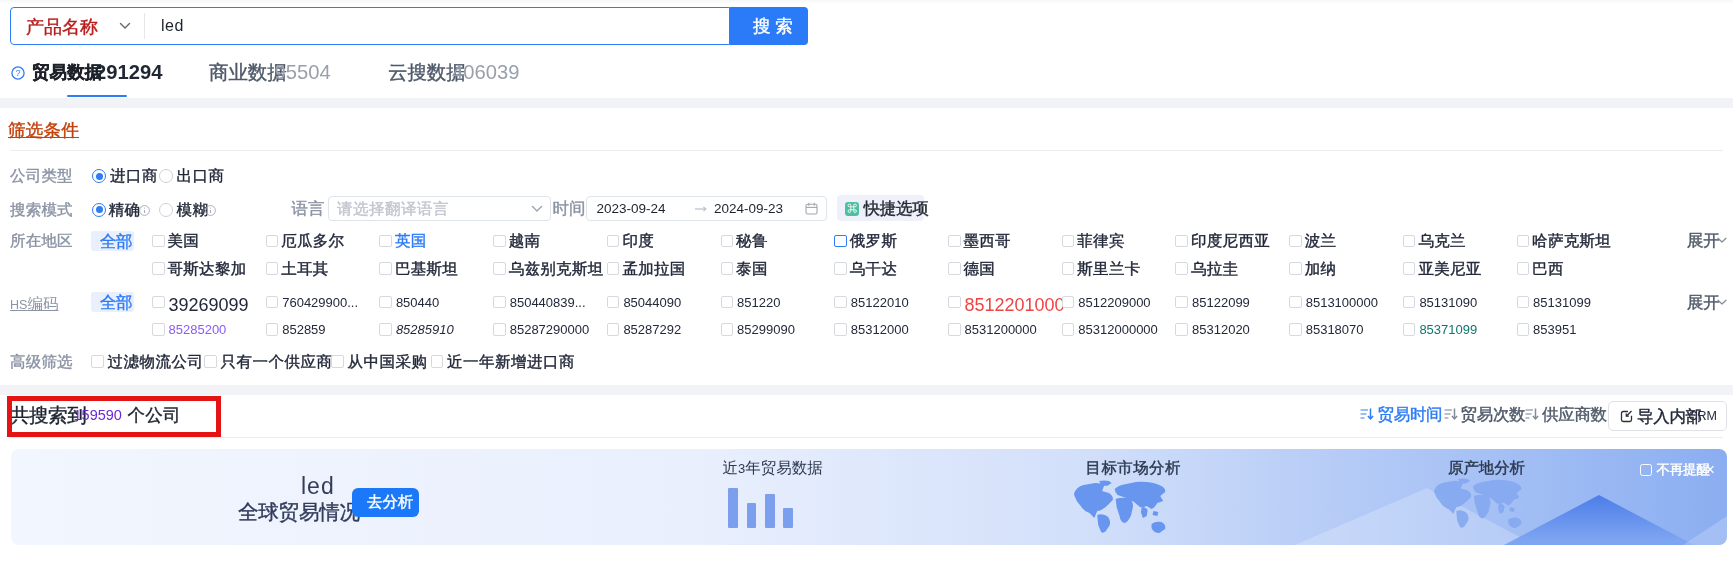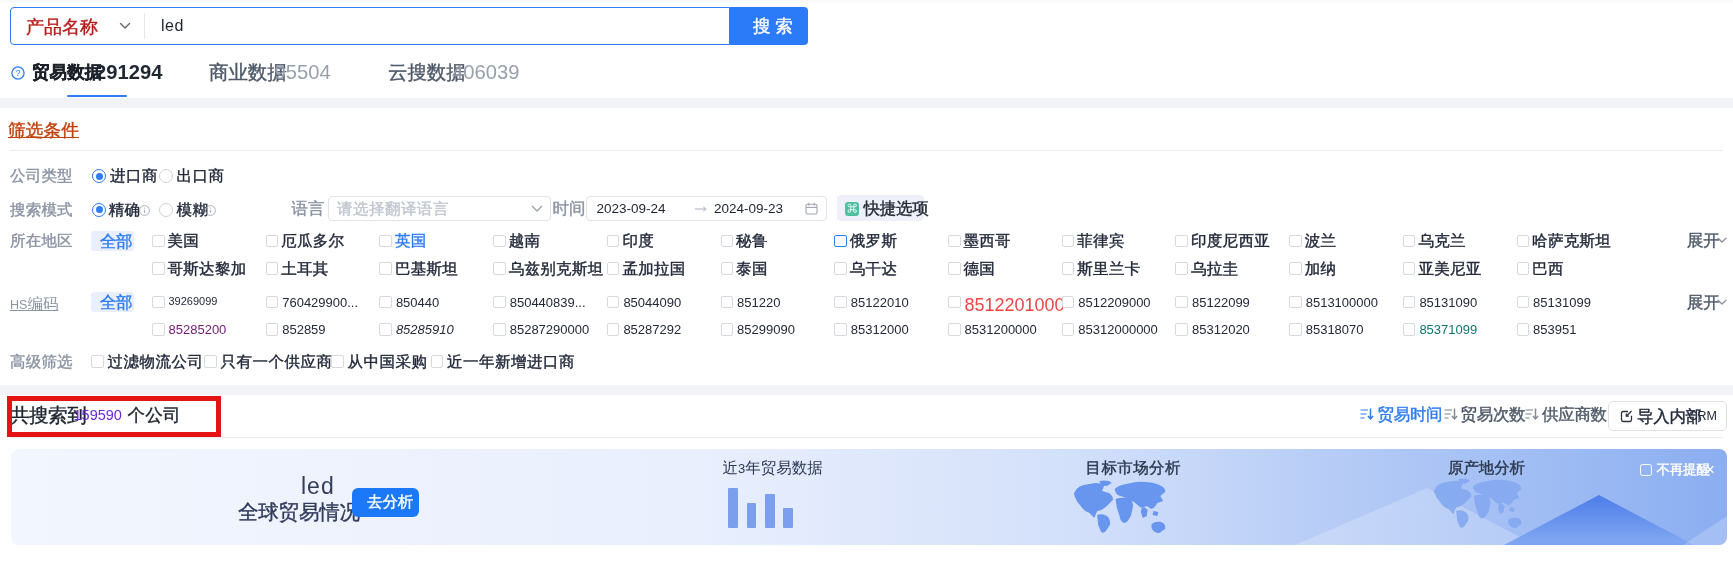--- a/index.html
+++ b/index.html
@@ -143,21 +143,21 @@
 <span class="cb" style="left:1289.2px;top:262.0px;border-color:#d6d9de"></span>
 <div class="ab" style="left:1304.7px;top:260.8px;font-size:15.5px;color:#23293a;letter-spacing:0.3px;-webkit-text-stroke:0.4px;">加纳</div>
 <span class="cb" style="left:1402.92px;top:262.0px;border-color:#d6d9de"></span>
 <div class="ab" style="left:1418.4px;top:260.8px;font-size:15.5px;color:#23293a;letter-spacing:0.3px;-webkit-text-stroke:0.4px;">亚美尼亚</div>
 <span class="cb" style="left:1516.6399999999999px;top:262.0px;border-color:#d6d9de"></span>
 <div class="ab" style="left:1532.1px;top:260.8px;font-size:15.5px;color:#23293a;letter-spacing:0.3px;-webkit-text-stroke:0.4px;">巴西</div>
 <div class="ab" style="left:10px;top:295.8px;font-size:12.5px;color:#8b93a4;text-decoration:underline;">HS<span style="font-size:15.5px">编码</span></div>
 <div class="ab" style="left:91px;top:292.25px;width:42.5px;height:19.5px;background:#e9effd;border-radius:3px"></div>
 <div class="ab" style="left:100px;top:293.8px;font-size:16.5px;color:#2e7cf6;letter-spacing:-0.45px;-webkit-text-stroke:0.4px;">全部</div>
 <span class="cb" style="left:152.0px;top:295.5px;border-color:#d6d9de"></span>
-<div class="ab" style="left:168.5px;top:295.5px;font-size:11px;color:#23293a;">39269099</div>
+<div class="ab" style="left:168.5px;top:295.5px;font-size:18px;color:#23293a;">39269099</div>
 <span class="cb" style="left:265.72px;top:295.5px;border-color:#d6d9de"></span>
 <div class="ab" style="left:282.2px;top:295.5px;font-size:13px;color:#23293a;">760429900...</div>
 <span class="cb" style="left:379.44px;top:295.5px;border-color:#d6d9de"></span>
 <div class="ab" style="left:395.9px;top:295.5px;font-size:13px;color:#23293a;">850440</div>
 <span class="cb" style="left:493.15999999999997px;top:295.5px;border-color:#d6d9de"></span>
 <div class="ab" style="left:509.7px;top:295.5px;font-size:13px;color:#23293a;">850440839...</div>
 <span class="cb" style="left:606.88px;top:295.5px;border-color:#d6d9de"></span>
 <div class="ab" style="left:623.4px;top:295.5px;font-size:13px;color:#23293a;">85044090</div>
 <span class="cb" style="left:720.6px;top:295.5px;border-color:#d6d9de"></span>
 <div class="ab" style="left:737.1px;top:295.5px;font-size:13px;color:#23293a;">851220</div>
@@ -173,21 +173,21 @@
 <div class="ab" style="left:1305.7px;top:295.5px;font-size:13px;color:#23293a;">8513100000</div>
 <span class="cb" style="left:1402.92px;top:295.5px;border-color:#d6d9de"></span>
 <div class="ab" style="left:1419.4px;top:295.5px;font-size:13px;color:#23293a;">85131090</div>
 <span class="cb" style="left:1516.6399999999999px;top:295.5px;border-color:#d6d9de"></span>
 <div class="ab" style="left:1533.1px;top:295.5px;font-size:13px;color:#23293a;">85131099</div>
 <div class="ab" style="left:1687px;top:293.8px;font-size:16.5px;color:#4e5969;letter-spacing:-0.35px;-webkit-text-stroke:0.4px;">展开</div>
 <svg class="ab" style="left:1717px;top:299px" width="10" height="7" viewBox="0 0 10 7">
     <polyline points="1,1.2 5,5 9,1.2" fill="none" stroke="#858c98" stroke-width="1.2" stroke-linecap="round" stroke-linejoin="round"></polyline>
   </svg>
 <span class="cb" style="left:152.0px;top:323.0px;border-color:#d6d9de"></span>
-<div class="ab" style="left:168.5px;top:323.0px;font-size:13px;color:#701a75;">85285200</div>
+<div class="ab" style="left:168.5px;top:323.0px;font-size:13px;color:#8b5cf6;">85285200</div>
 <span class="cb" style="left:265.72px;top:323.0px;border-color:#d6d9de"></span>
 <div class="ab" style="left:282.2px;top:323.0px;font-size:13px;color:#23293a;">852859</div>
 <span class="cb" style="left:379.44px;top:323.0px;border-color:#d6d9de"></span>
 <div class="ab" style="left:395.9px;top:323.0px;font-size:13px;color:#23293a;font-style:italic;">85285910</div>
 <span class="cb" style="left:493.15999999999997px;top:323.0px;border-color:#d6d9de"></span>
 <div class="ab" style="left:509.7px;top:323.0px;font-size:13px;color:#23293a;">85287290000</div>
 <span class="cb" style="left:606.88px;top:323.0px;border-color:#d6d9de"></span>
 <div class="ab" style="left:623.4px;top:323.0px;font-size:13px;color:#23293a;">85287292</div>
 <span class="cb" style="left:720.6px;top:323.0px;border-color:#d6d9de"></span>
 <div class="ab" style="left:737.1px;top:323.0px;font-size:13px;color:#23293a;">85299090</div>

